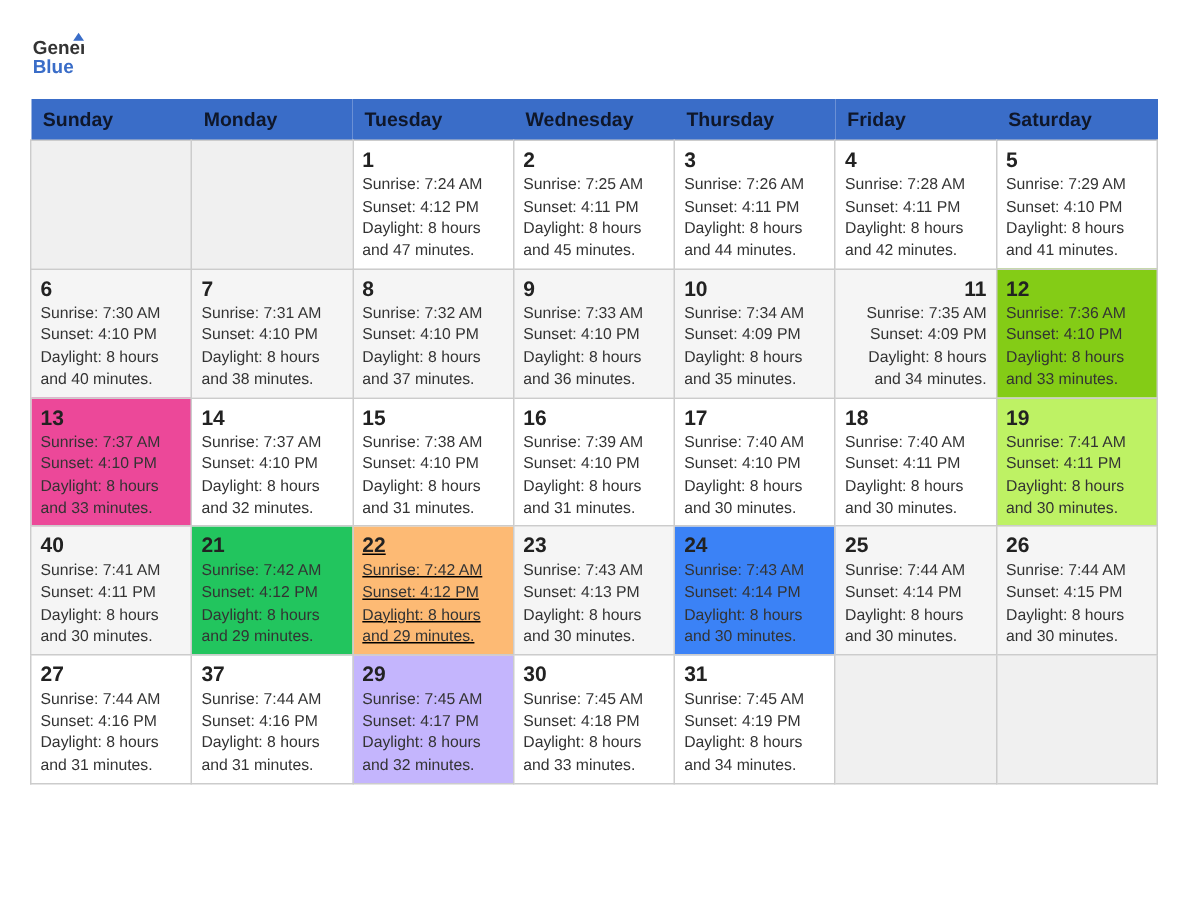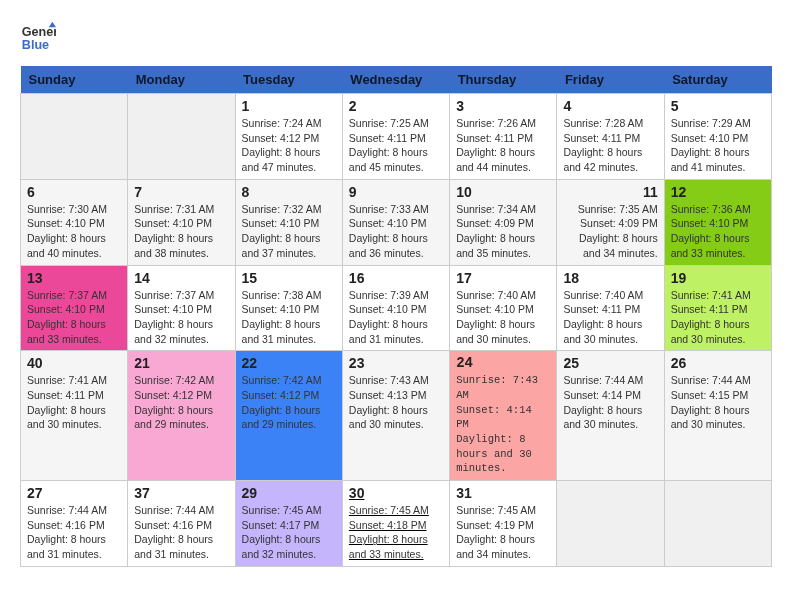--- a/index.html
+++ b/index.html
@@ -189,33 +189,33 @@
         <td style="background: #bef264;">
         <span class="day-num">19</span>
         <span class="day-info">Sunrise: 7:41 AM<br>Sunset: 4:11 PM<br>Daylight: 8 hours and 30 minutes.</span>
       </td>
       </tr>
       <tr>
         <td style="background: rgb(245, 245, 245);">
         <span class="day-num">40</span>
         <span class="day-info">Sunrise: 7:41 AM<br>Sunset: 4:11 PM<br>Daylight: 8 hours and 30 minutes.</span>
       </td>
-        <td style="background: #f9a8d4;">
+        <td style="background: #22c55e;">
         <span class="day-num">21</span>
         <span class="day-info">Sunrise: 7:42 AM<br>Sunset: 4:12 PM<br>Daylight: 8 hours and 29 minutes.</span>
       </td>
-        <td style="background: #3b82f6;">
+        <td style="background: #fdba74; text-decoration: underline;">
         <span class="day-num">22</span>
         <span class="day-info">Sunrise: 7:42 AM<br>Sunset: 4:12 PM<br>Daylight: 8 hours and 29 minutes.</span>
       </td>
         <td style="background: rgb(245, 245, 245);">
         <span class="day-num">23</span>
         <span class="day-info">Sunrise: 7:43 AM<br>Sunset: 4:13 PM<br>Daylight: 8 hours and 30 minutes.</span>
       </td>
-        <td style="background: #fca5a5; font-family: Liberation Mono, monospace;">
+        <td style="background: #3b82f6;">
         <span class="day-num">24</span>
         <span class="day-info">Sunrise: 7:43 AM<br>Sunset: 4:14 PM<br>Daylight: 8 hours and 30 minutes.</span>
       </td>
         <td style="background: rgb(245, 245, 245); margin-left: 22px;">
         <span class="day-num">25</span>
         <span class="day-info">Sunrise: 7:44 AM<br>Sunset: 4:14 PM<br>Daylight: 8 hours and 30 minutes.</span>
       </td>
         <td style="background: rgb(245, 245, 245);">
         <span class="day-num">26</span>
         <span class="day-info">Sunrise: 7:44 AM<br>Sunset: 4:15 PM<br>Daylight: 8 hours and 30 minutes.</span>
@@ -227,21 +227,21 @@
         <span class="day-info">Sunrise: 7:44 AM<br>Sunset: 4:16 PM<br>Daylight: 8 hours and 31 minutes.</span>
       </td>
         <td style="background: rgb(255, 255, 255);">
         <span class="day-num">37</span>
         <span class="day-info">Sunrise: 7:44 AM<br>Sunset: 4:16 PM<br>Daylight: 8 hours and 31 minutes.</span>
       </td>
         <td style="background: #c4b5fd;">
         <span class="day-num">29</span>
         <span class="day-info">Sunrise: 7:45 AM<br>Sunset: 4:17 PM<br>Daylight: 8 hours and 32 minutes.</span>
       </td>
-        <td style="background: rgb(255, 255, 255); text-decoration: underline;">
+        <td style="background: rgb(255, 255, 255);">
         <span class="day-num">30</span>
         <span class="day-info">Sunrise: 7:45 AM<br>Sunset: 4:18 PM<br>Daylight: 8 hours and 33 minutes.</span>
       </td>
         <td style="background: rgb(255, 255, 255);">
         <span class="day-num">31</span>
         <span class="day-info">Sunrise: 7:45 AM<br>Sunset: 4:19 PM<br>Daylight: 8 hours and 34 minutes.</span>
       </td>
         <td class="empty" style="background: rgb(240, 240, 240);"></td>
         <td class="empty" style="background: rgb(240, 240, 240);"></td>
       </tr>

